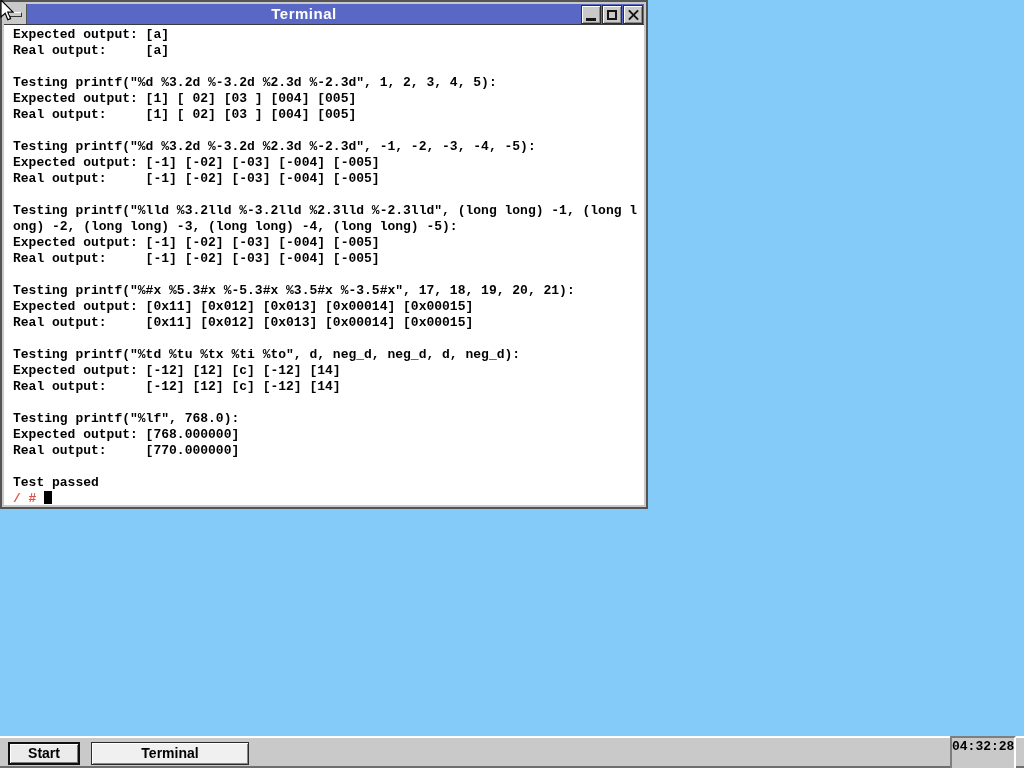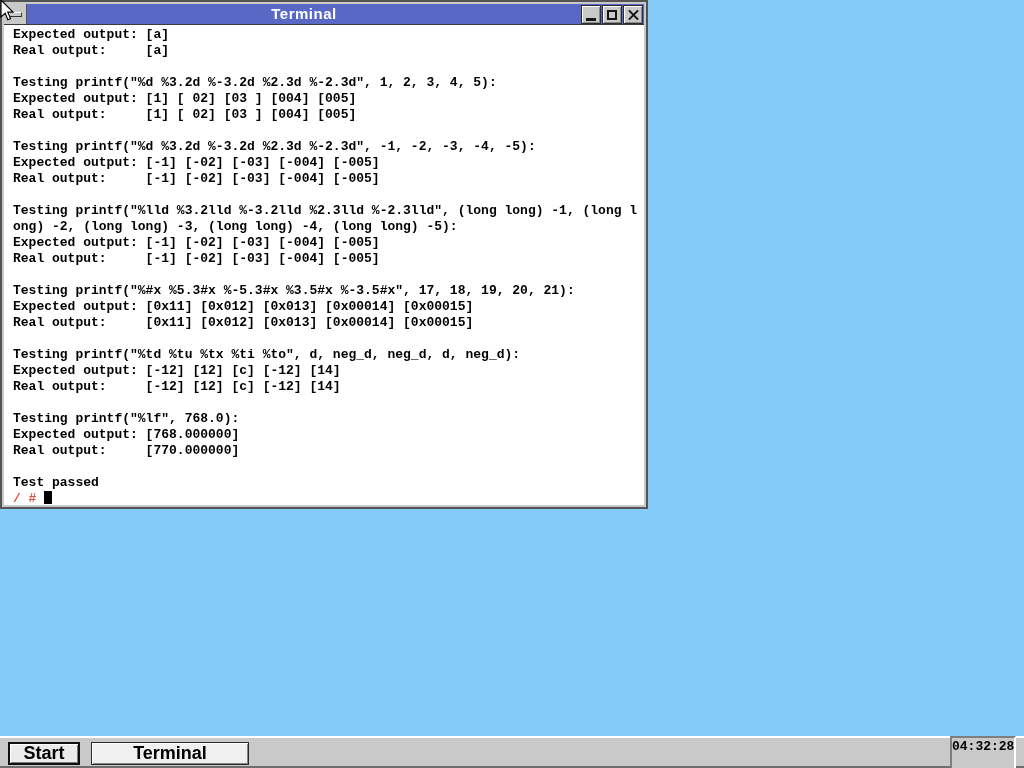--- a/index.html
+++ b/index.html
@@ -36,21 +36,21 @@
       white-space:pre; }
   .prompt { color:#DE5349; }
   .block-cursor { display:inline-block; width:8px; height:13px; background:#000;
       vertical-align:-2px; }
 
   
   .taskbar { position:absolute; left:0; bottom:0; width:1024px; height:32px;
              background:#C9C9C9; border-top:2px solid #FFF;
              box-shadow:inset 0 -2px 0 #6E6E6E; display:flex; align-items:center; }
   .tk-btn { height:23px; display:flex; align-items:center; justify-content:center;
-            font-weight:bold; font-size:18px; color:#000; font-family:"Liberation Sans",sans-serif; }
+            font-weight:bold; font-size:14px; color:#000; font-family:"Liberation Sans",sans-serif; }
   .start-btn { margin-left:8px; width:72px; background:#EBEBEB; border:2px solid #101010;
             box-shadow:inset 1px 1px 0 #FFF, inset -1px -1px 0 #7A7A7A; }
   .task-btn { margin-left:11px; width:158px; background:#F0F0F0; border:1px solid #2A2A2A;
             box-shadow:inset 1px 1px 0 #FFF, inset -1px -1px 0 #858585; }
   .clock { margin-left:auto; margin-right:8px; width:66px; height:34px; background:#C9C9C9;
             border:2px solid; border-color:#7E7E7E #FFF #FFF #7E7E7E;
             text-align:center; font:bold 13px/18px "Liberation Mono",monospace; color:#000; }
 
   .cursor-arrow { position:absolute; left:0; top:0; z-index:20; }
 </style>

